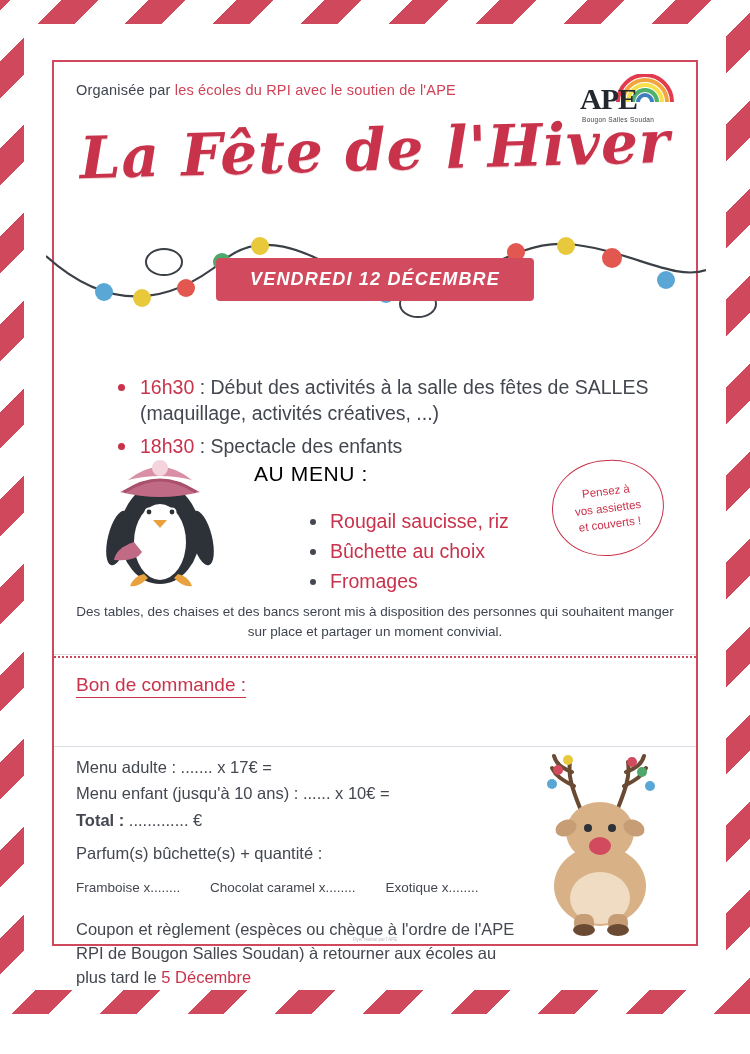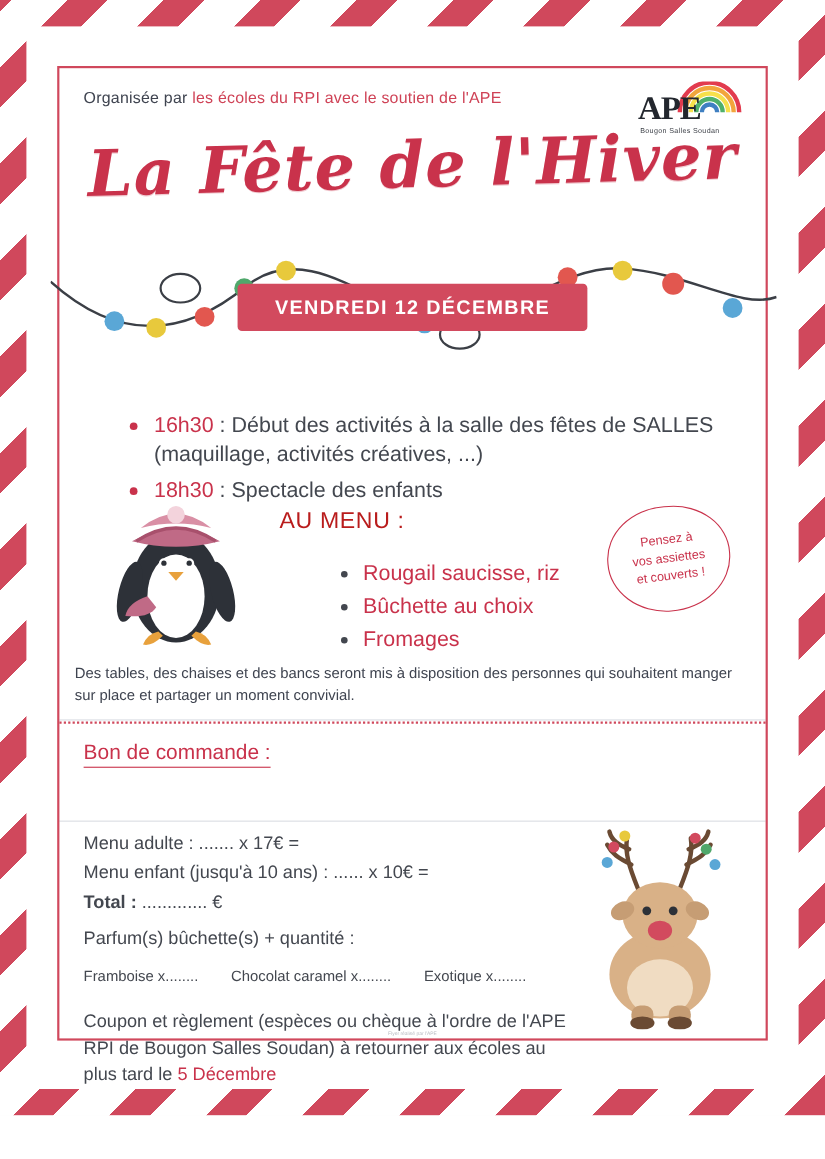--- a/index.html
+++ b/index.html
@@ -110,20 +110,21 @@
     left: 50%; top: 196px;
     transform: translateX(-50%);
     background: #d24a5e;
     color: #ffffff;
     font-size: 18px;
     font-weight: bold;
     letter-spacing: 1.2px;
     padding: 11px 34px;
     border-radius: 4px;
     white-space: nowrap;
+    font-style: italic;
   }
 
   
   .lights { position: absolute; left: -8px; top: 160px; width: 660px; height: 120px; }
 
   
   .program {
     position: absolute;
     left: 22px; top: 296px; right: 30px;
   }
@@ -145,21 +146,21 @@
     background: #c9324b;
   }
   .program .hour { color: #c9324b; }
 
   
   .menu-title {
     position: absolute;
     left: 200px; top: 400px;
     font-size: 21px;
     letter-spacing: .6px;
-    color: #b91c1c;
+    color: #000000;
   }
   .menu-list {
     position: absolute;
     left: 214px; top: 432px;
   }
   .menu-list li {
     list-style: none;
     position: relative;
     padding-left: 22px;
     margin-bottom: 7px;
@@ -202,20 +203,21 @@
     text-align: center;
   }
 
   
   .tables-note {
     position: absolute;
     left: 14px; right: 14px; top: 540px;
     font-size: 13.5px;
     line-height: 1.5;
     color: #3f4450;
+    text-align: center;
   }
 
   
   .cutline {
     position: absolute;
     left: 0; right: 0; top: 594px;
     border-top: 2.2px dotted #d0485c;
   }
 
   

